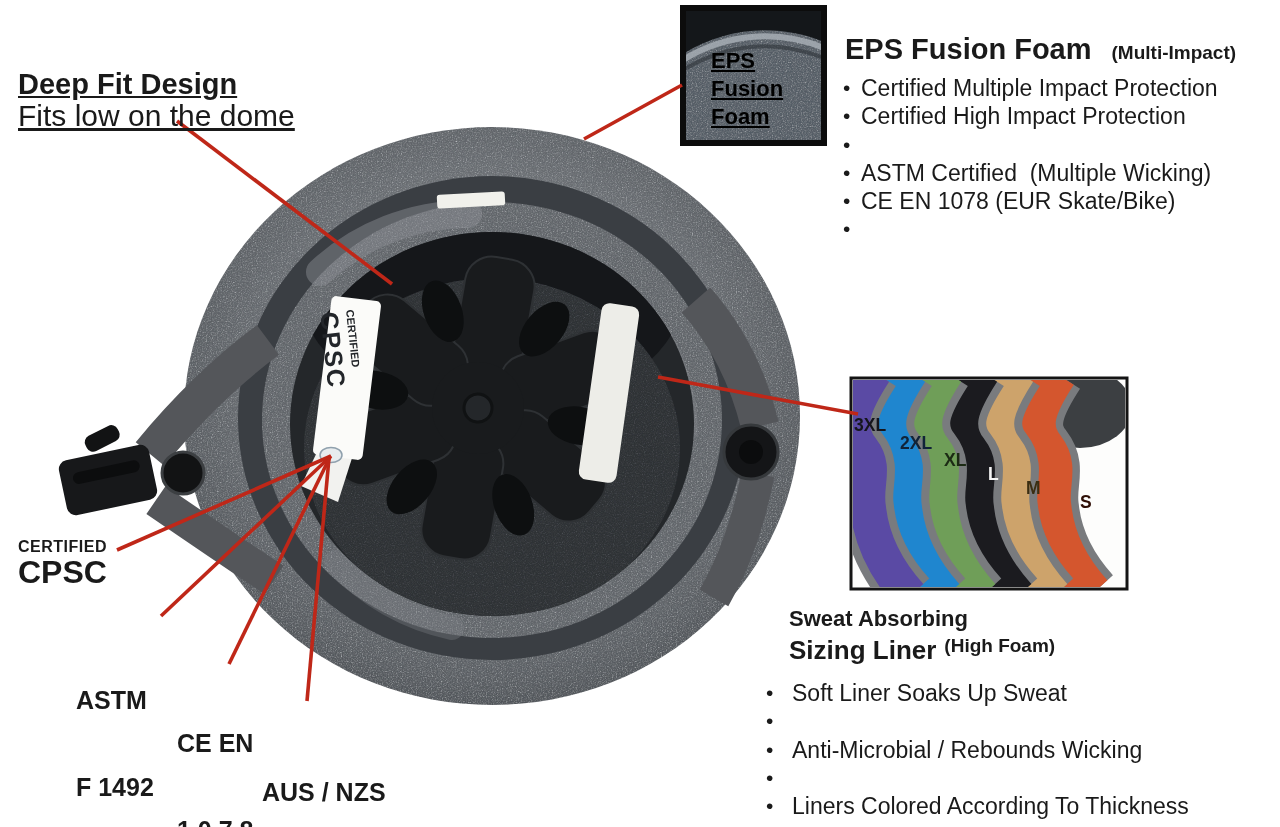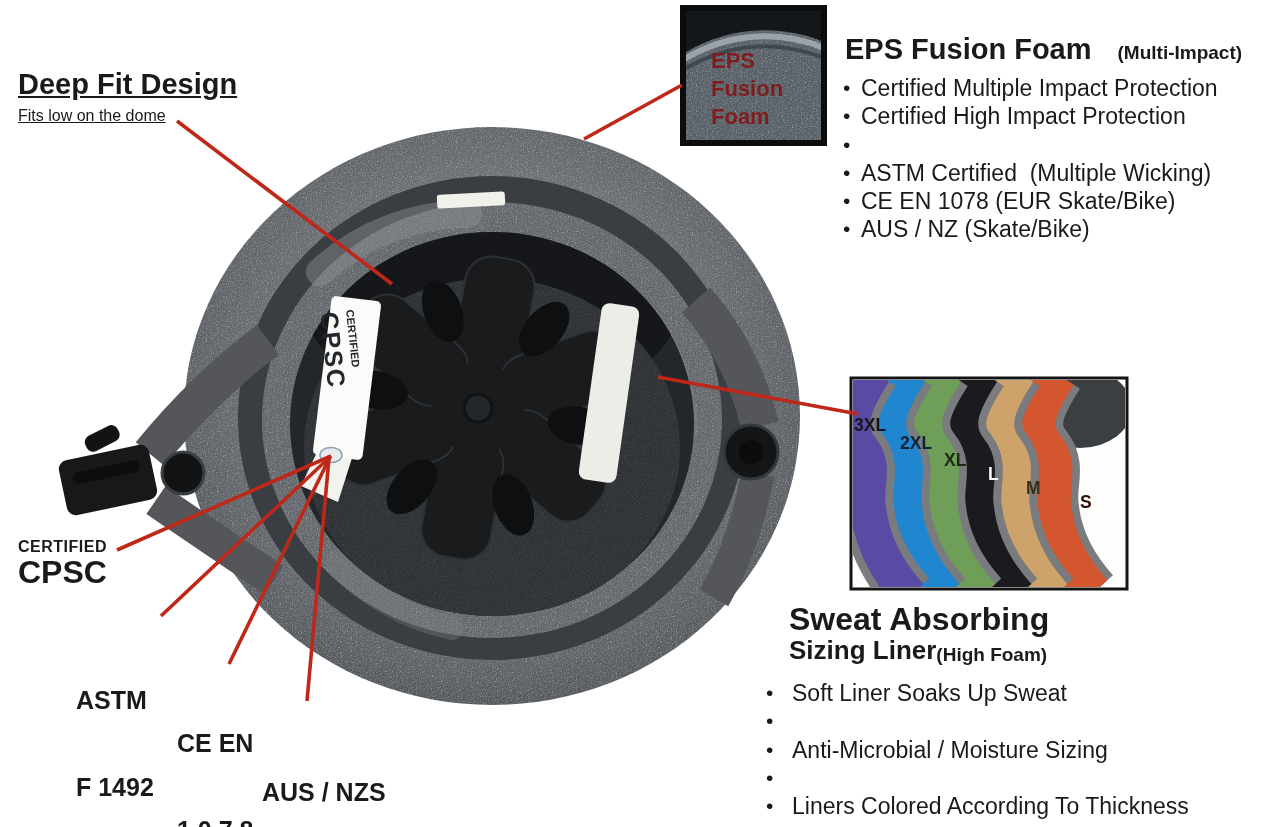--- a/index.html
+++ b/index.html
@@ -2,41 +2,41 @@
 <html><head>
 <meta charset="utf-8">
 <style>
   html,body{margin:0;padding:0;background:#ffffff;}
   .stage{position:relative;width:1280px;height:827px;background:#ffffff;overflow:hidden;
          font-family:"Liberation Sans",sans-serif;color:#1a1a1a;}
   .stage svg{position:absolute;left:0;top:0;z-index:1;}
   .txt{position:absolute;z-index:2;}
 
   .df-title{font-size:29px;font-weight:700;line-height:33px;}
-  .df-sub{font-size:16px;font-weight:400;line-height:30px;}
-
-  .head-row{display:flex;align-items:baseline;gap:26px;white-space:nowrap;justify-content:space-between;}
+  .df-sub{font-size:30px;font-weight:400;line-height:30px;}
+
+  .head-row{display:flex;align-items:baseline;gap:20px;white-space:nowrap;justify-content:space-between;}
   .h-big{font-size:29px;font-weight:700;}
   .h-small{font-size:19px;font-weight:700;}
 
   .bullets{display:flex;flex-direction:column;}
   .b-row{display:flex;line-height:28.3px;}
   .b-row .dot{width:18px;font-size:21px;}
   .b-row .bt{font-size:23px;white-space:pre;}
   .sw .b-row .dot{width:26px;}
 
   .cert-sm{font-size:16px;font-weight:700;letter-spacing:.5px;line-height:18px;}
   .cert-lg{font-size:32px;font-weight:700;line-height:32px;}
   .cert2{font-weight:700;font-size:25px;line-height:29px;white-space:pre;}
 
-  .sw-t1{font-size:32px;font-weight:700;line-height:32px;white-space:nowrap;}
-  .sw-t2{display:flex;align-items:flex-end;gap:0;white-space:nowrap;}
+  .sw-t1{font-size:22px;font-weight:700;line-height:32px;white-space:nowrap;}
+  .sw-t2{display:flex;align-items:flex-start;gap:8px;white-space:nowrap;}
   .sw-t2 .h-big{font-size:26px;}
 
-  .inset-label{font-size:22px;font-weight:700;line-height:28px;color:#7f1d1d;}
+  .inset-label{font-size:22px;font-weight:700;line-height:28px;color:#000000;text-decoration:underline;}
 </style>
 </head>
 <body>
 
 <div class="stage">
 
   <svg width="1280" height="827" viewBox="0 0 1280 827">
     <defs>
       <radialGradient id="shellGrad" cx="50%" cy="45%" r="60%">
         <stop offset="0%" stop-color="#71757a"></stop>
@@ -219,21 +219,20 @@
     <div class="b-row">
         <span class="dot">•</span>
         <span class="bt">ASTM Certified  (Multiple Wicking)</span>
       </div>
     <div class="b-row">
         <span class="dot">•</span>
         <span class="bt">CE EN 1078 (EUR Skate/Bike)</span>
       </div>
     <div class="b-row">
         <span class="dot">•</span>
-        <span class="bt">AUS / NZ (Skate/Bike)</span>
       </div>
   </div>
 
   <div class="txt" style="left:18px;top:538px;">
     <div class="cert-sm">CERTIFIED</div>
     <div class="cert-lg">CPSC</div>
   </div>
   <div class="txt cert2" style="left:76px;top:628px;">
     <div>ASTM</div>
     <div>F 1492</div>
@@ -257,21 +256,21 @@
   <div class="txt bullets sw" style="left:766px;top:679px;">
     <div class="b-row">
         <span class="dot">•</span>
         <span class="bt">Soft Liner Soaks Up Sweat</span>
       </div>
     <div class="b-row">
         <span class="dot">•</span>
       </div>
     <div class="b-row">
         <span class="dot">•</span>
-        <span class="bt">Anti-Microbial / Moisture Sizing</span>
+        <span class="bt">Anti-Microbial / Rebounds Wicking</span>
       </div>
     <div class="b-row">
         <span class="dot">•</span>
       </div>
     <div class="b-row">
         <span class="dot">•</span>
         <span class="bt">Liners Colored According To Thickness</span>
       </div>
   </div>
 

